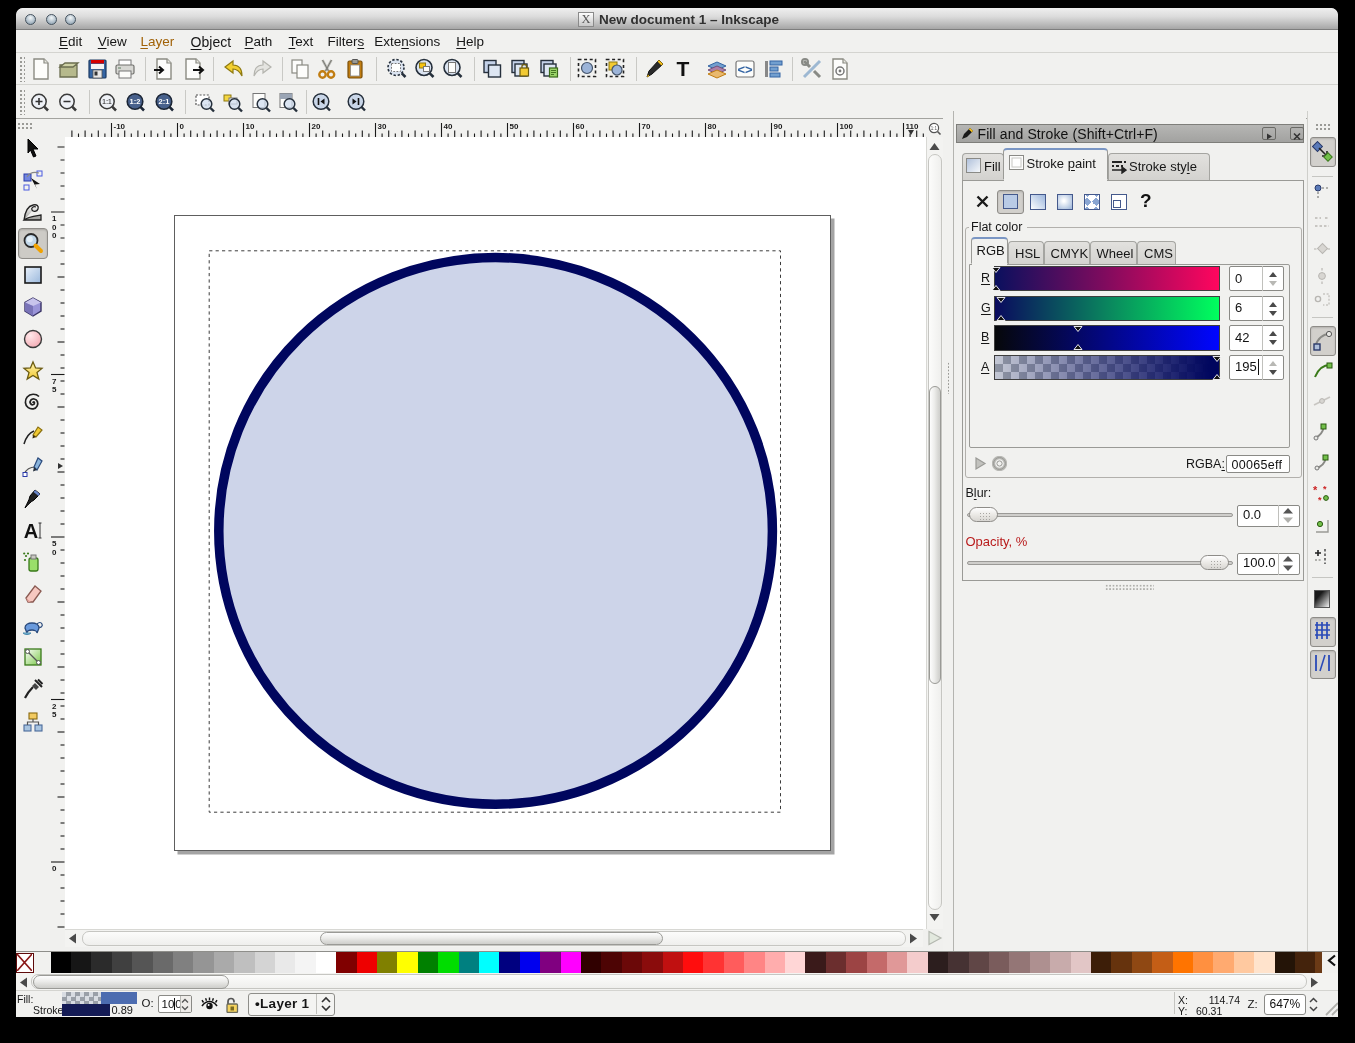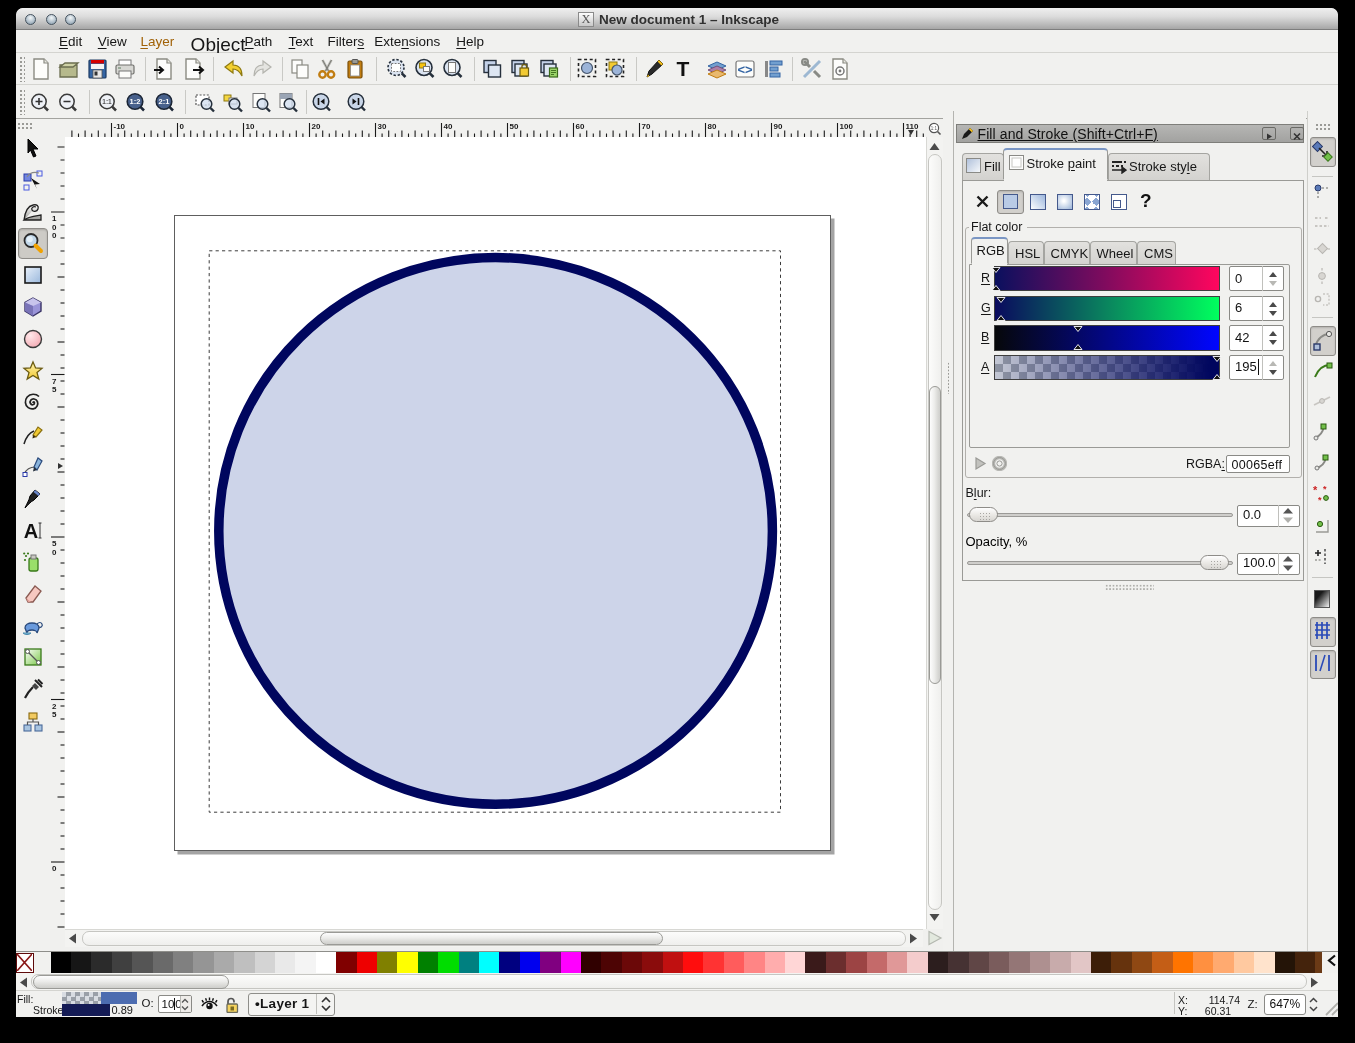--- a/index.html
+++ b/index.html
@@ -14,21 +14,21 @@
 <div style="position:absolute;left:48.5px;top:5.5px;width:11px;height:11px;border-radius:50%;border:1px solid #45525e;background:radial-gradient(circle at 50% 32%,#f2f6f8 0%,#b4c2cd 55%,#7e92a2 100%);"></div>
 <div style="position:absolute;left:562px;top:4px;width:16px;height:15px;background:linear-gradient(#fdfdfd,#c8c8c8);border:1px solid #8a8a8a;">
         <div style="position:absolute;left:2.5px;top:-1px;font-size:12.5px;color:#555;font-family:'Liberation Serif',serif;">X</div>
       </div>
 <div style="position:absolute;left:583px;top:4px;width:200px;height:16px;font-size:13.5px;font-weight:bold;color:#303030;">New document 1 – Inkscape</div>
 <div style="position:absolute;left:0px;top:22px;width:1322px;height:23px;background:#f1f1ef;border-bottom:1px solid #d4d4d0;"></div>
 <div class="t" style="position:absolute;left:10.3px;top:25.5px;font-size:13.5px;color:#161616;margin-top:44px;"><u>F</u>ile</div>
 <div class="t" style="position:absolute;left:42.9px;top:25.5px;font-size:13.5px;color:#161616;"><u>E</u>dit</div>
 <div class="t" style="position:absolute;left:81.8px;top:25.5px;font-size:13.5px;color:#161616;"><u>V</u>iew</div>
 <div class="t" style="position:absolute;left:124.4px;top:25.5px;font-size:13.5px;color:#a16207;"><u>L</u>ayer</div>
-<div class="t" style="position:absolute;left:174.6px;top:25.5px;font-size:19px;color:#161616;"><u>O</u>bject</div>
+<div class="t" style="position:absolute;left:174.6px;top:25.5px;font-size:14px;color:#161616;"><u>O</u>bject</div>
 <div class="t" style="position:absolute;left:228.6px;top:25.5px;font-size:13.5px;color:#161616;"><u>P</u>ath</div>
 <div class="t" style="position:absolute;left:272.5px;top:25.5px;font-size:13.5px;color:#161616;"><u>T</u>ext</div>
 <div class="t" style="position:absolute;left:311.4px;top:25.5px;font-size:13.5px;color:#161616;">Filter<u>s</u></div>
 <div class="t" style="position:absolute;left:358.3px;top:25.5px;font-size:13.5px;color:#161616;">Exte<u>n</u>sions</div>
 <div class="t" style="position:absolute;left:440.3px;top:25.5px;font-size:13.5px;color:#161616;"><u>H</u>elp</div>
 <div style="position:absolute;left:0px;top:45px;width:1322px;height:32px;background:#f1f1ef;border-bottom:1px solid #d4d4d0;"></div>
 <div style="position:absolute;left:0px;top:77px;width:1322px;height:34px;background:#f1f1ef;border-bottom:1px solid #a3a39f;"></div>
 <div style="position:absolute;left:3px;top:48px;width:6px;height:26px;background-image:radial-gradient(circle,#9a9a96 1px,transparent 1.2px);background-size:4px 4px;"></div>
 <div style="position:absolute;left:3px;top:81px;width:6px;height:26px;background-image:radial-gradient(circle,#9a9a96 1px,transparent 1.2px);background-size:4px 4px;"></div>
 <div style="position:absolute;left:128.5px;top:49px;width:1px;height:24px;background:#c9c9c5;"></div>
@@ -608,21 +608,21 @@
         <path d="M3 2.5 L15 9 L3 15.5 Z" fill="#e2e8de" stroke="#b4b8b0" stroke-width="1.2"></path>
       </svg>
 <div style="position:absolute;left:927px;top:103px;width:10px;height:840px;background:#f1f1ef;"></div>
 <div style="position:absolute;left:930.5px;top:354px;width:3px;height:32px;background-image:radial-gradient(circle,#9a9a96 0.9px,transparent 1.1px);background-size:3.4px 3.4px;"></div>
 <div style="position:absolute;left:937px;top:103px;width:353px;height:840px;background:#f1f1ef;border-left:1px solid #b4b4b0;"></div>
 <div style="position:absolute;left:939.5px;top:116px;width:348.5px;height:18.5px;background:linear-gradient(#b6b6b4,#a2a2a0);border:1px solid #7e7e7a;"></div>
 <svg style="position:absolute;left:944px;top:118px;" width="15" height="15" viewBox="0 0 15 15">
         <path d="M2 13 L4 8 L10 2 L13 5 L7 11 Z" fill="#1a1a1a"></path>
         <path d="M10 2 L13 5 L11.8 6.2 L8.8 3.2 Z" fill="#f7c11a"></path>
       </svg>
-<div style="position:absolute;left:961.5px;top:118px;width:240px;height:20px;font-size:14px;color:#111;letter-spacing:0.1px;text-decoration:underline;">Fill and Stroke (Shift+Ctrl+F)</div>
+<div style="position:absolute;left:961.5px;top:118px;width:240px;height:20px;font-size:14px;color:#111;letter-spacing:0.1px;">Fill and Stroke (Shift+Ctrl+F)</div>
 <div style="position:absolute;left:1246px;top:119px;width:14px;height:13px;border:1px solid #6a6a66;border-radius:2px;"><svg width="12" height="11">
           <path d="M4 2.5 L9 5.5 L4 8.5 Z" fill="#333"></path>
         </svg></div>
 <div style="position:absolute;left:1273.5px;top:119px;width:14px;height:13px;border:1px solid #6a6a66;border-radius:2px;"><svg width="12" height="11">
           <path d="M3 2.5 L9 8.5 M9 2.5 L3 8.5" stroke="#333" stroke-width="1.6"></path>
         </svg></div>
 <div style="position:absolute;left:946px;top:145px;width:42px;height:27px;background:linear-gradient(#e2e1de,#d3d2cf);border:1px solid #a5a5a1;border-bottom:none;border-radius:4px 4px 0 0;overflow:hidden;"></div>
 
 <div class="t" style="position:absolute;left:966px;top:149px;font-size:13px;color:#161616;position:absolute;"></div>
 <svg style="position:absolute;left:950px;top:150px;" width="15" height="15" viewBox="0 0 15 15">
@@ -746,21 +746,21 @@
 <div style="position:absolute;left:952.5px;top:499px;width:29.5px;height:15.3px;background:linear-gradient(#fefefe,#e8e6e2 60%,#d8d6d2);border:1px solid #8e8c88;border-radius:7.5px;">
         <div style="position:absolute;left:9px;top:3.5px;width:12px;height:8px;background-image:radial-gradient(circle,#a8a6a2 0.8px,transparent 1px);background-size:3px 3px;"></div>
       </div>
 <div style="position:absolute;left:1221px;top:496.5px;width:62.5px;height:22px;background:#fff;border:1px solid #8a8a86;border-radius:2px;"></div>
 <div class="t" style="position:absolute;left:1227px;top:499px;font-size:13px;color:#111;">0.0</div>
 <div style="position:absolute;left:1261.5px;top:496.5px;width:1px;height:22px;background:#c0c0bc;"></div>
 <svg style="position:absolute;left:1265px;top:499px;" width="14" height="17" viewBox="0 0 14 17">
         <path d="M7 1 L12 6.5 L2 6.5 Z" fill="#555"></path>
         <path d="M2 10.5 L12 10.5 L7 16 Z" fill="#b0b0ac"></path>
       </svg>
-<div class="t" style="position:absolute;left:949.5px;top:525.5px;font-size:13px;color:#000000;">Opacity, %</div>
+<div class="t" style="position:absolute;left:949.5px;top:525.5px;font-size:13px;color:#b91c1c;">Opacity, %</div>
 <div style="position:absolute;left:950.5px;top:552.5px;width:266px;height:4.6px;background:#cfcecb;border:1px solid #9b9a97;border-radius:2px;"></div>
 <div style="position:absolute;left:1183.5px;top:547px;width:29.5px;height:15.3px;background:linear-gradient(#fefefe,#e8e6e2 60%,#d8d6d2);border:1px solid #8e8c88;border-radius:7.5px;">
         <div style="position:absolute;left:9px;top:3.5px;width:12px;height:8px;background-image:radial-gradient(circle,#a8a6a2 0.8px,transparent 1px);background-size:3px 3px;"></div>
       </div>
 <div style="position:absolute;left:1221px;top:544.5px;width:62.5px;height:22px;background:#fff;border:1px solid #8a8a86;border-radius:2px;"></div>
 <div class="t" style="position:absolute;left:1227px;top:547px;font-size:13px;color:#111;">100.0</div>
 <div style="position:absolute;left:1261.5px;top:544.5px;width:1px;height:22px;background:#c0c0bc;"></div>
 <svg style="position:absolute;left:1265px;top:547px;" width="14" height="17" viewBox="0 0 14 17">
         <path d="M7 1 L12 6.5 L2 6.5 Z" fill="#555"></path>
         <path d="M2 10.5 L12 10.5 L7 16 Z" fill="#555"></path>
@@ -968,21 +968,21 @@
 <div class="t" style="position:absolute;left:239px;top:987.5px;font-size:13.5px;font-weight:bold;color:#161616;letter-spacing:0.3px;">•Layer 1</div>
 <div style="position:absolute;left:300px;top:986px;width:1px;height:20px;background:#c0c0bc;"></div>
 <svg style="position:absolute;left:303px;top:988px;" width="14" height="16" viewBox="0 0 14 16">
         <path d="M3 6 L7 2 L11 6" fill="none" stroke="#333" stroke-width="1.6"></path>
         <path d="M3 10 L7 14 L11 10" fill="none" stroke="#333" stroke-width="1.6"></path>
       </svg>
 <div style="position:absolute;left:1158px;top:984px;width:1px;height:22px;background:#c4c4c0;"></div>
 <div class="t" style="position:absolute;left:1162px;top:985.5px;font-size:10.5px;color:#161616;">X:</div>
 <div class="t" style="position:absolute;left:1162px;top:996.5px;font-size:10.5px;color:#161616;">Y:</div>
 <div class="t" style="position:absolute;left:1180px;top:985.5px;width:44px;height:11px;font-size:10.5px;color:#161616;text-align:right;position:absolute;">114.74</div>
-<div class="t" style="position:absolute;left:1180px;top:996.5px;width:44px;height:11px;font-size:10.5px;color:#161616;text-align:center;position:absolute;">60.31</div>
+<div class="t" style="position:absolute;left:1180px;top:996.5px;width:44px;height:11px;font-size:10.5px;color:#161616;text-align:left;position:absolute;">60.31</div>
 <div class="t" style="position:absolute;left:1231.5px;top:989.5px;font-size:11.5px;color:#161616;">Z:</div>
 <div style="position:absolute;left:1248px;top:985.5px;width:42px;height:21px;background:#fff;border:1px solid #8a8a86;border-radius:3px;"></div>
 <div class="t" style="position:absolute;left:1253.5px;top:989px;font-size:12px;color:#111;">647%</div>
 <svg style="position:absolute;left:1291px;top:987.5px;" width="13" height="17" viewBox="0 0 13 17">
         <path d="M3 6 L6.5 2.5 L10 6" fill="none" stroke="#444" stroke-width="1.5"></path>
         <path d="M3 11 L6.5 14.5 L10 11" fill="none" stroke="#444" stroke-width="1.5"></path>
       </svg>
 <svg style="position:absolute;left:1308px;top:993px;" width="16" height="15" viewBox="0 0 16 15">
         <path d="M14 2 L2 14 M14 8 L8 14" stroke="#b0b0ac" stroke-width="1.8"></path>
       </svg>

